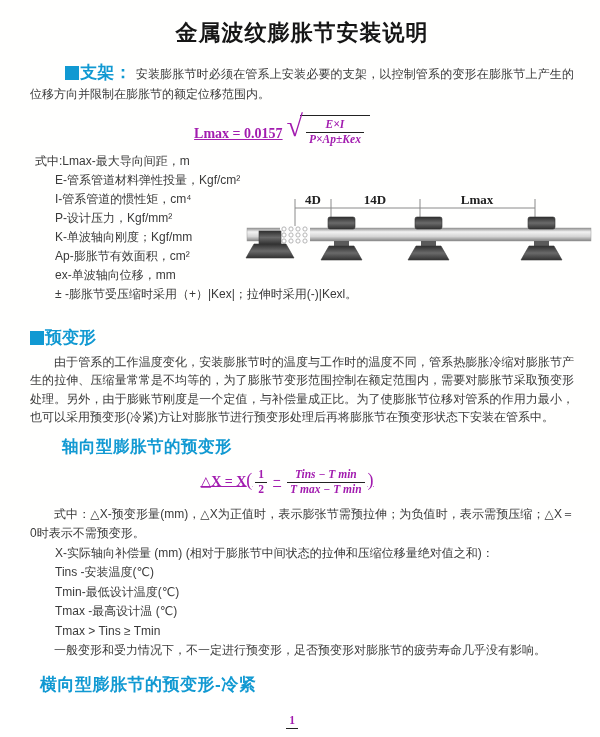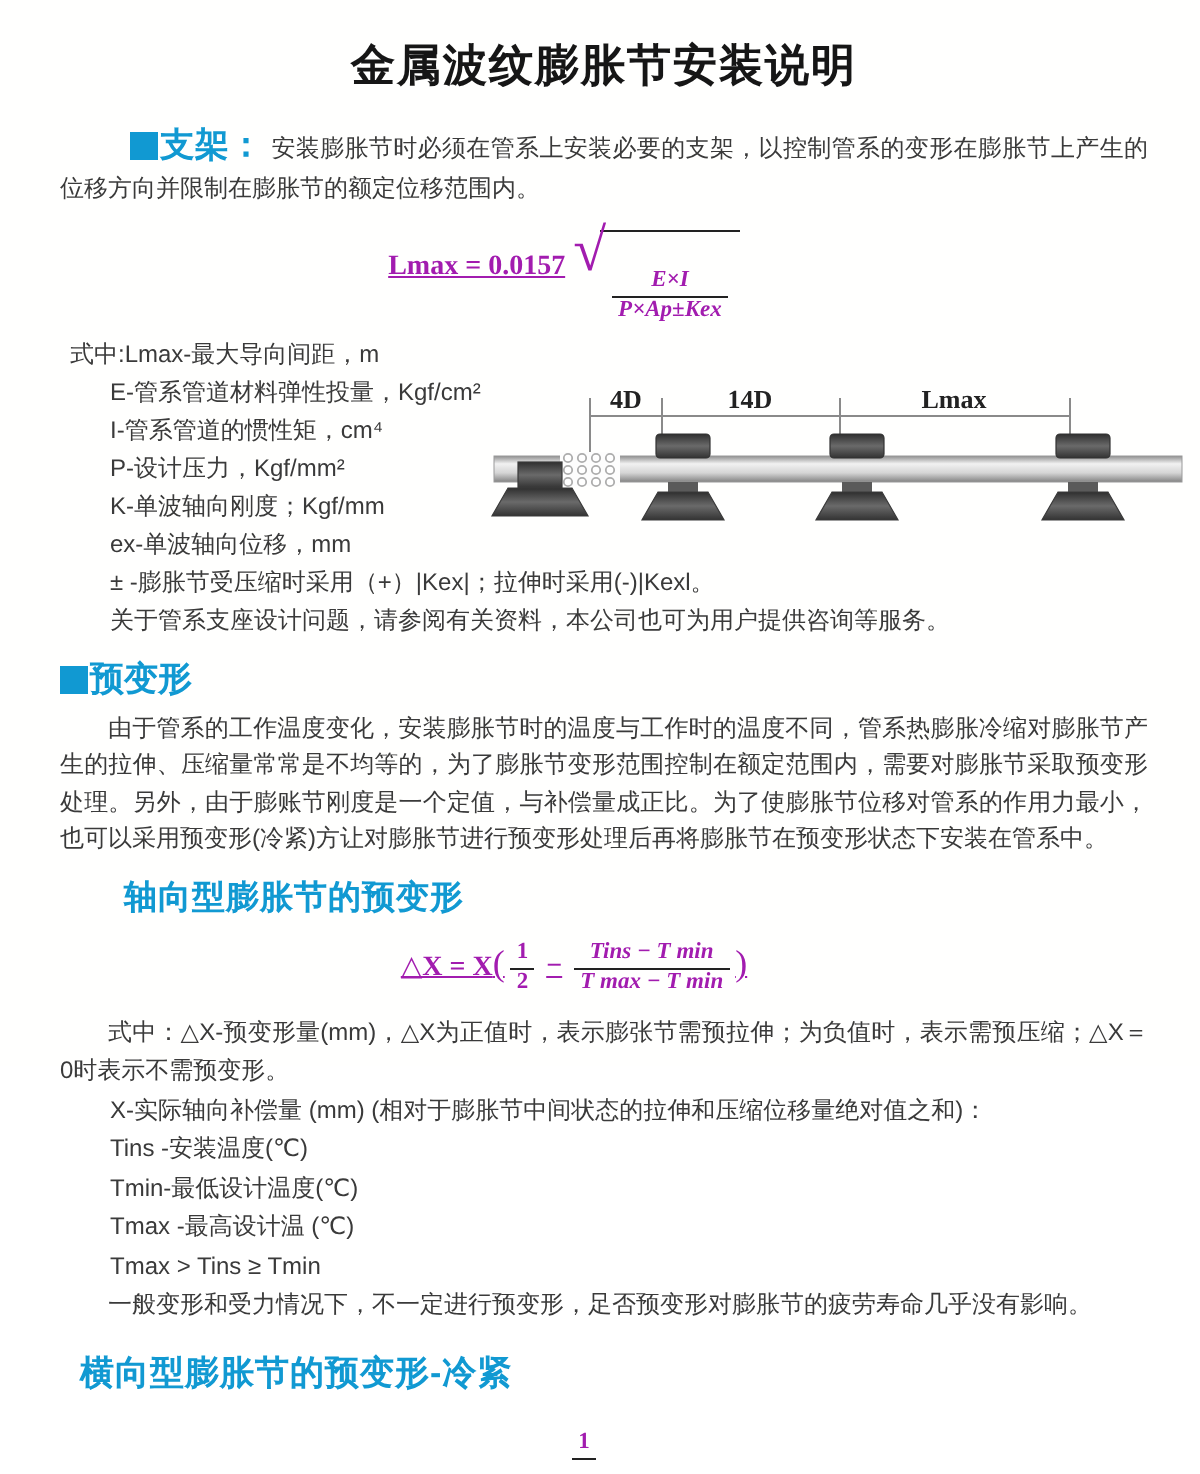--- a/index.html
+++ b/index.html
@@ -20,29 +20,29 @@
   .example { margin-top:2px; text-indent:24px; }
 
   .formula { text-align:center; font-family:"Liberation Serif","DejaVu Serif",serif; font-weight:bold; color:#a21caf; font-size:14px;text-decoration:underline; }
   .f1 { margin:9px 40px 5px 0; }
   .frac { display:inline-flex; flex-direction:column; vertical-align:middle; text-align:center; font-size:11.5px; line-height:1.2; }
   .frac .num { border-bottom:1px solid #222; padding:0 3px; }
   .frac .den { padding:0 3px; }
   .it { font-style:italic; }
   .sqrt { display:inline-flex; align-items:flex-start; margin-left:4px; }
   .sqrt .radical { font-size:30px; font-weight:normal; line-height:1; margin-right:-3px; transform:translateY(-2px); }
-  .sqrt .content { border-top:1.5px solid #222; padding:18px 6px 0 6px; margin-top:2px; display:inline-block; }
+  .sqrt .content { border-top:1.5px solid #222; padding:2px 6px 0 6px; margin-top:2px; display:inline-block; }
 
   .defs p { font-size:12px; line-height:19px; color:#3a3a3a; }
   .d0 { margin-left:5px; }
   .lvl2 { margin-left:25px; }
 
   .diagram { position:absolute; left:243px; top:186px; width:352px; height:102px; }
 
-  .sec-line { margin-top:10px; }
+  .sec-line { margin-top:24px; }
   .predeform-para { margin-top:4px; line-height:18.6px; text-indent:2em; }
 
   .sub-head { color:var(--heading-blue,#1199d2); font-weight:bold; font-size:16.5px; letter-spacing:0.5px; }
   .axial-head { margin-top:9px; margin-left:32px; }
   .lateral-head { margin-top:12px; margin-left:10px; font-size:17px; }
 
   .f2 { margin:10px 30px 8px 0; }
   .f2 .paren { font-size:18px; font-weight:normal; }
   .f2 .mid { margin:0 3px; }
   .f3 { margin:17px 20px 12px 0; font-size:14px; }
@@ -73,23 +73,23 @@
           </span></span>
       </span>
   </div>
 
   <div class="defs">
     <p class="d0">式中:Lmax-最大导向间距，m</p>
     <p class="lvl2">E-管系管道材料弹性投量，Kgf/cm²</p>
     <p class="lvl2">I-管系管道的惯性矩，cm⁴</p>
     <p class="lvl2">P-设计压力，Kgf/mm²</p>
     <p class="lvl2">K-单波轴向刚度；Kgf/mm</p>
+    <p class="lvl2">Ap-膨胀节有效面积，cm²</p>
     <p class="lvl2">ex-单波轴向位移，mm</p>
     <p class="lvl2">± -膨胀节受压缩时采用（+）|Kex|；拉伸时采用(-)|Kexl。</p>
-    <p class="lvl2">关于管系支座设计问题，请参阅有关资料，本公司也可为用户提供咨询等服务。</p>
   </div>
 
   <div class="diagram">
     <svg width="352" height="102" viewBox="0 0 352 102">
       <defs>
         <linearGradient id="pipeG" x1="0" y1="0" x2="0" y2="1">
           <stop offset="0" stop-color="#8f8f8f"></stop>
             <stop offset="0.3" stop-color="#f2f2f2"></stop>
           <stop offset="0.65" stop-color="#d5d5d5"></stop>
             <stop offset="1" stop-color="#838383"></stop>

